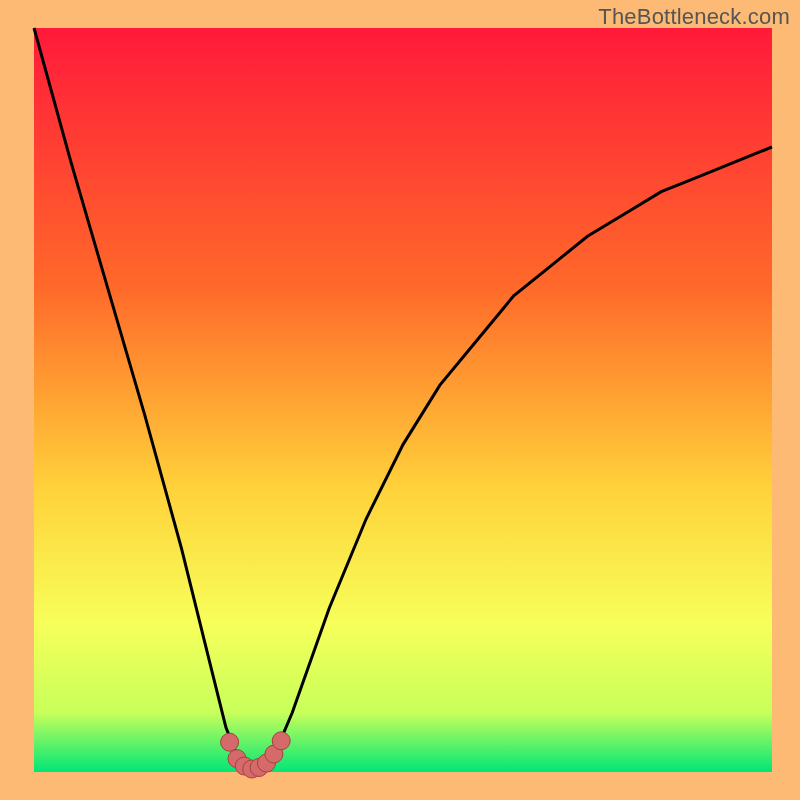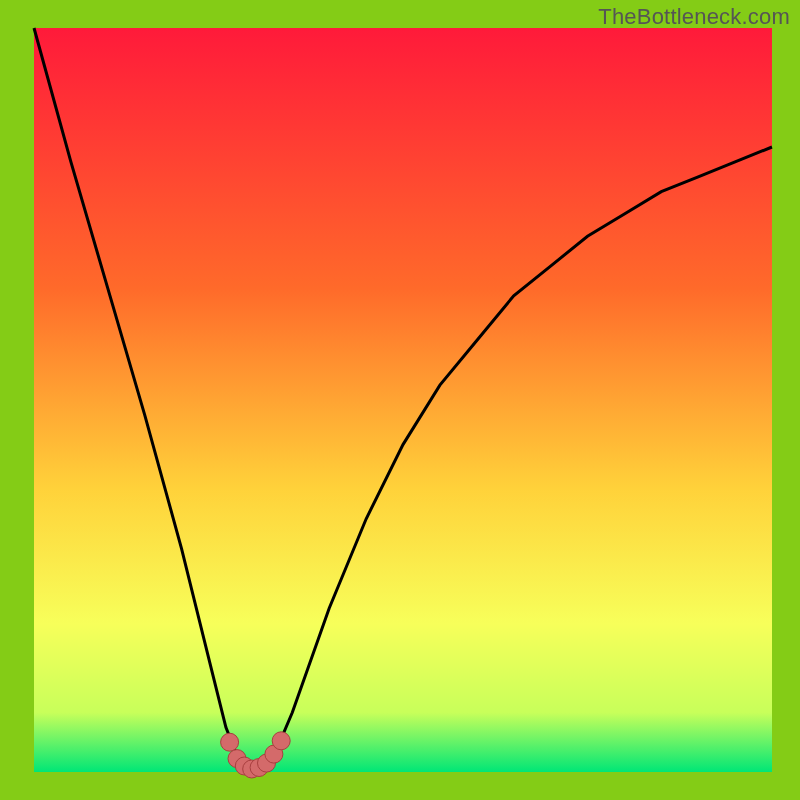--- a/index.html
+++ b/index.html
@@ -10,21 +10,21 @@
     background: #000;
     overflow: hidden;
     font-family: Arial, Helvetica, sans-serif;
   }
   .frame {
     position: absolute;
     top: 0;
     left: 0;
     width: 800px;
     height: 800px;
-    background: #84cc16;
+    background: #fdba74;
   }
   .watermark {
     position: absolute;
     top: 4px;
     right: 10px;
     color: #555;
     font-size: 22px;
     font-weight: 500;
     letter-spacing: 0.2px;
     z-index: 10;

